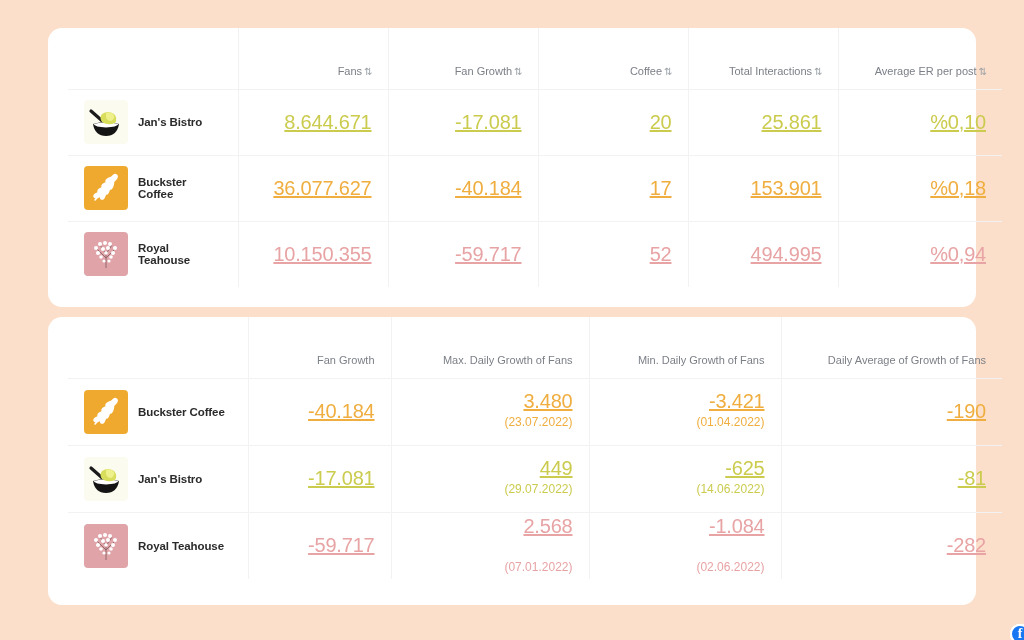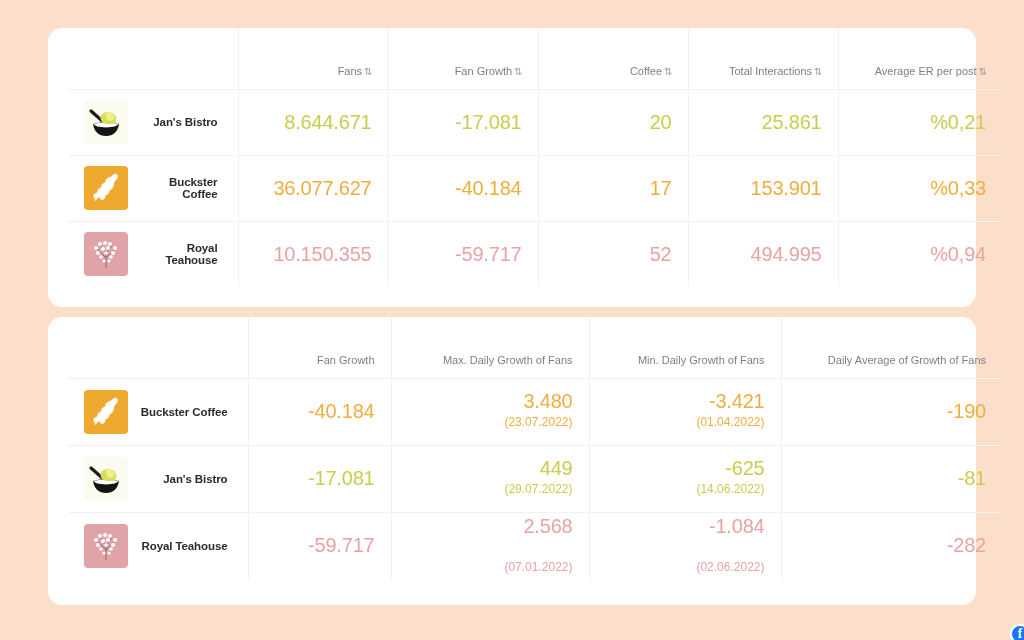--- a/index.html
+++ b/index.html
@@ -110,33 +110,34 @@
     justify-content: center;
     color: #ffffff;
     font-family: "Liberation Serif", serif;
     font-size: 14px;
     font-weight: 700;
     line-height: 1;
     padding-bottom: 1px;
   }
   .acct-name {
     flex: 1 1 auto;
-    text-align: right;
+    text-align: left;
     font-size: 11.5px;
     font-weight: 700;
     color: #2b2b2b;
     letter-spacing: -0.1px;
   }
 
   
   .val {
     font-size: 20px;
     font-weight: 400;
     line-height: 1.15;
     letter-spacing: -0.2px;
+    text-decoration: underline;
   }
   .sub {
     font-size: 12px;
     line-height: 1.6;
     display: block;
   }
 
   .c-green  { color: #CBCB4E; }
   .c-orange { color: #EFAE3F; }
   .c-pink   { color: #E8A3A4; margin-top: 20px; }
@@ -182,21 +183,21 @@
                 </svg>
               </span>
               <span class="acct-name">Jan's Bistro</span>
               <span class="badge">f</span>
             </div>
           </td>
           <td><span class="val c-green">8.644.671</span></td>
           <td><span class="val c-green">-17.081</span></td>
           <td><span class="val c-green">20</span></td>
           <td><span class="val c-green">25.861</span></td>
-          <td><span class="val c-green">%0,21</span></td>
+          <td><span class="val c-green">%0,10</span></td>
         </tr>
 
         <tr>
           <td class="col-name">
             <div class="acct">
               <span class="avatar-wrap">
                 <svg class="avatar" viewBox="0 0 44 44">
                   <rect width="44" height="44" fill="#F0A92F"></rect>
                   <g stroke="#ffffff" stroke-width="1.6" fill="none" stroke-linecap="round">
                     <path d="M11 34 L31 12"></path>
@@ -214,21 +215,21 @@
                 </svg>
               </span>
               <span class="acct-name">Buckster Coffee</span>
               <span class="badge">f</span>
             </div>
           </td>
           <td><span class="val c-orange">36.077.627</span></td>
           <td><span class="val c-orange">-40.184</span></td>
           <td><span class="val c-orange">17</span></td>
           <td><span class="val c-orange">153.901</span></td>
-          <td><span class="val c-orange">%0,33</span></td>
+          <td><span class="val c-orange">%0,18</span></td>
         </tr>
 
         <tr>
           <td class="col-name">
             <div class="acct">
               <span class="avatar-wrap">
                 <svg class="avatar" viewBox="0 0 44 44">
                   <rect width="44" height="44" fill="#DFA3A8"></rect>
                   <g stroke="#8a6468" stroke-width="0.9" fill="none">
                     <path d="M22 36 L22 22"></path>

